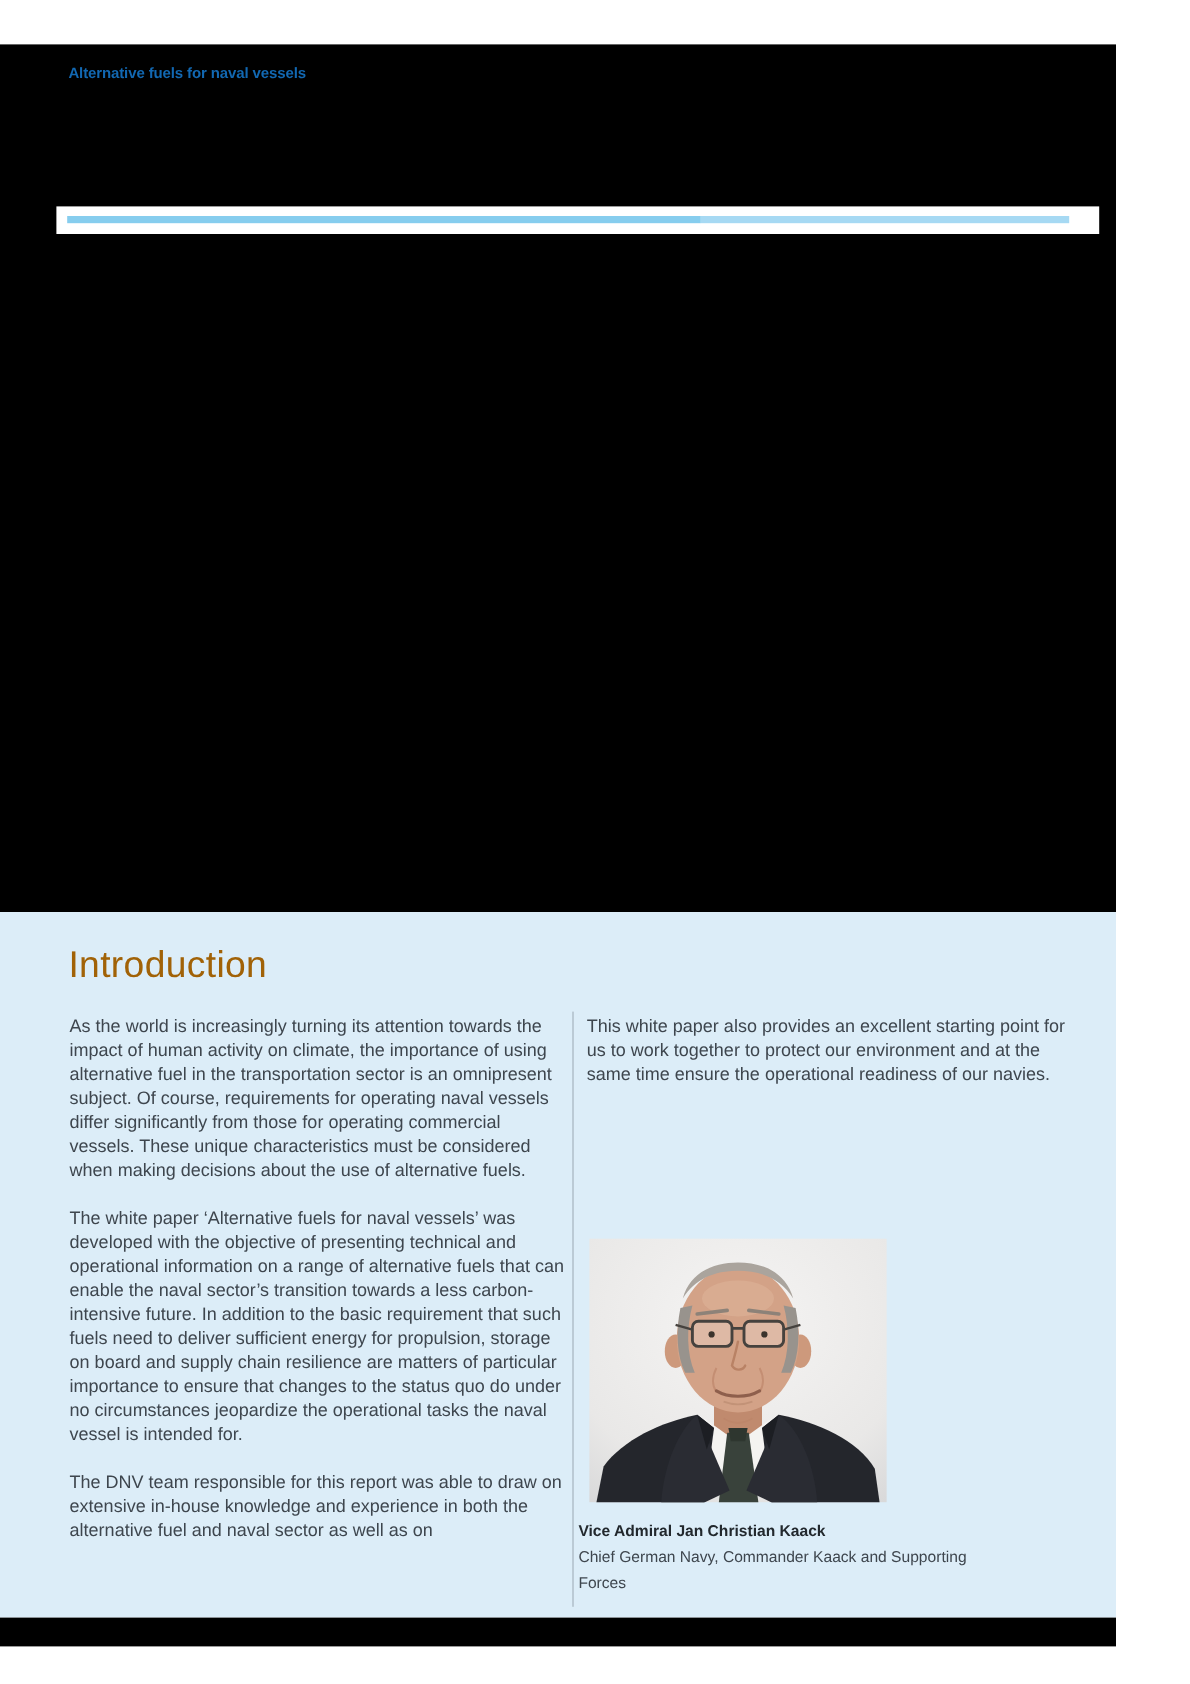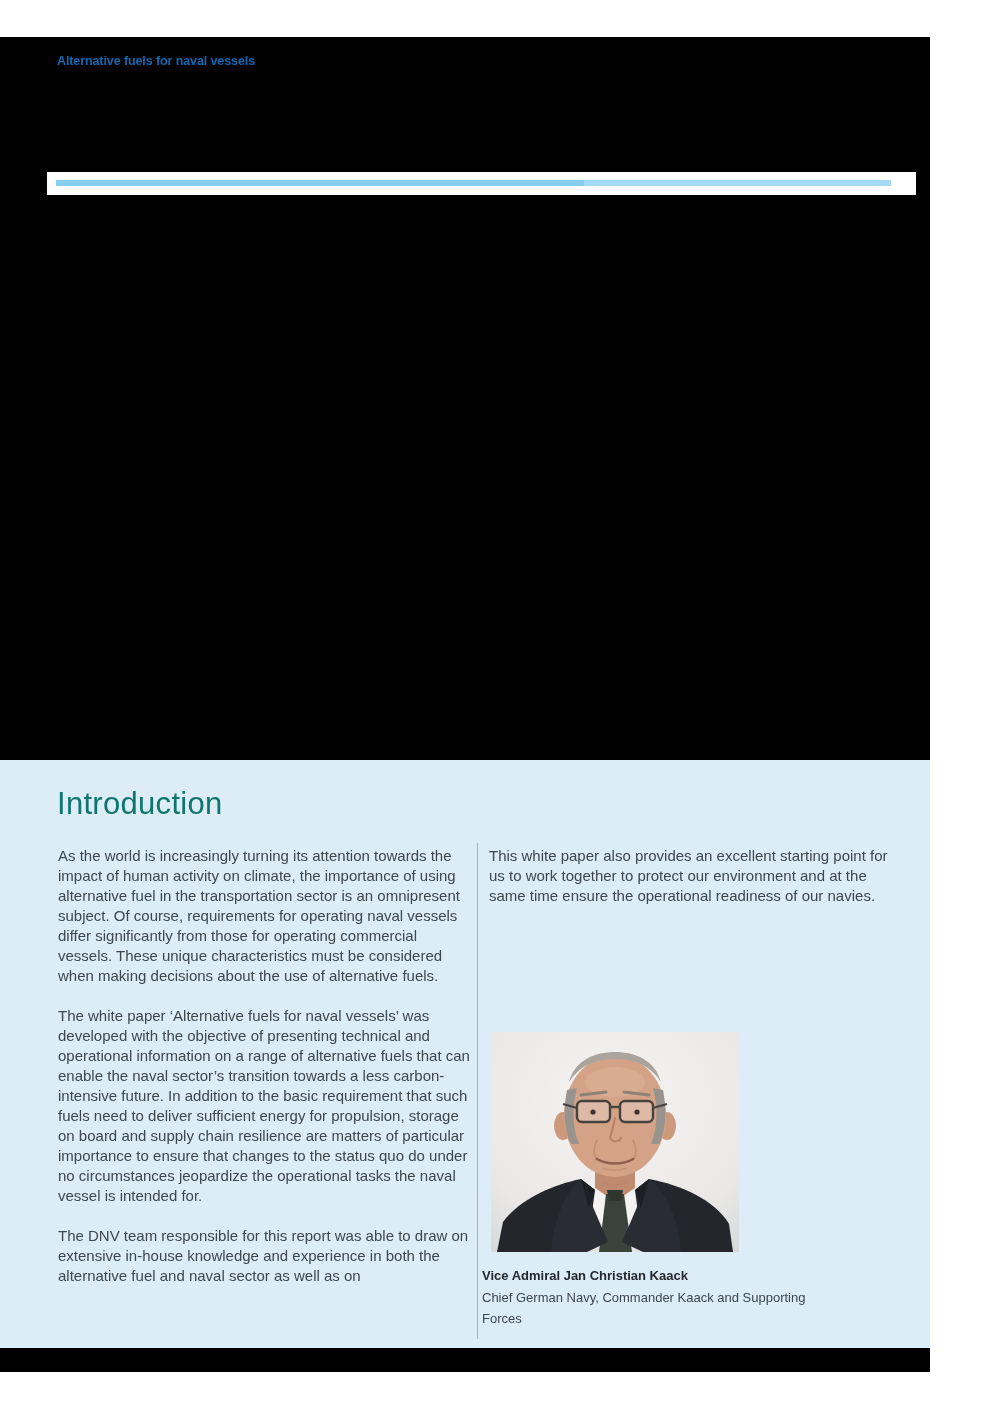--- a/index.html
+++ b/index.html
@@ -29,21 +29,21 @@
   .band-rule.right { left:537px; width:307px; background:#a6d9f3; }
 
   
   .intro {
     position:absolute; left:0; top:760px; width:930px; height:588px;
     background:#dcedf8;
   }
   .intro-heading {
     position:absolute; left:57px; top:26px;
     font-size:31px; font-weight:400; letter-spacing:0.3px;
-    color:#0f766e;
+    color:#a16207;
   }
   .col { position:absolute; top:86px; width:414px; color:#3e464e;
          font-size:15px; line-height:20px; }
   .col p { margin:0 0 20px 0; }
   .col-left  { left:58px;  }
   .col-right { left:489px; }
   .gutter-line {
     position:absolute; left:477px; top:83px; width:1px; height:496px;
     background:#a6b4bf;
   }

